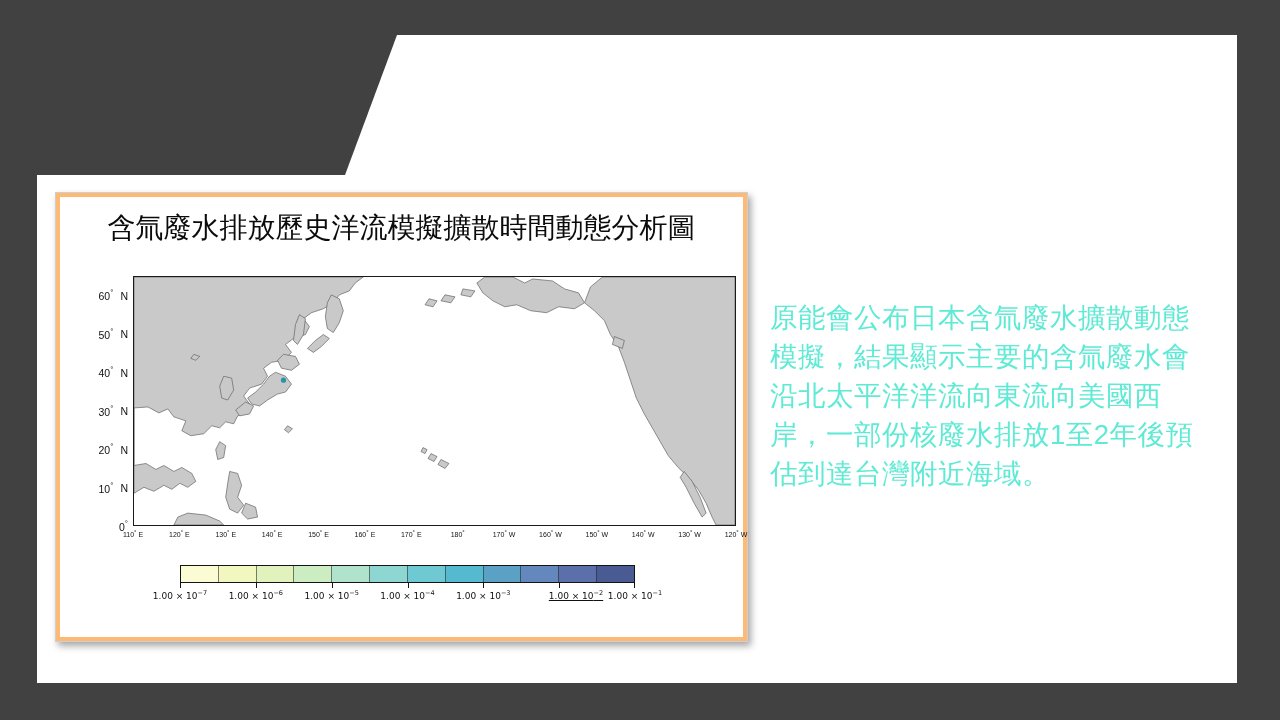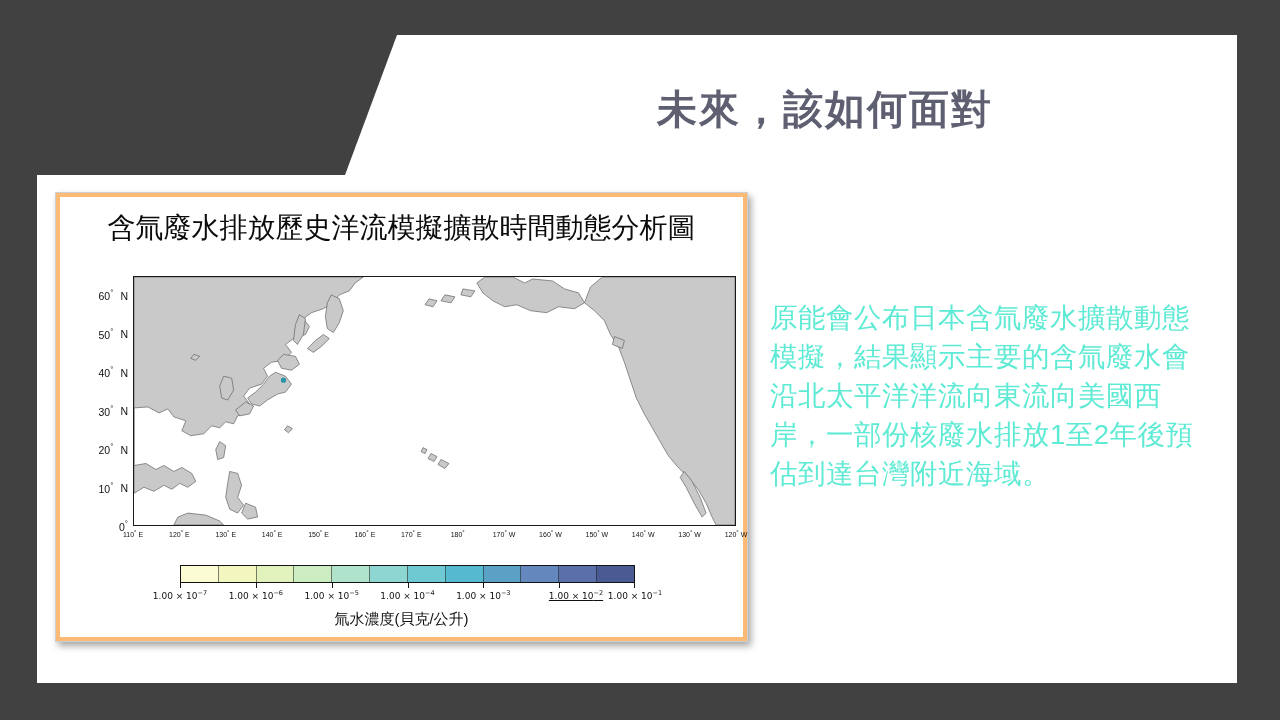--- a/index.html
+++ b/index.html
@@ -271,21 +271,20 @@
 
   <div id="section-number">3</div>
 
   <div id="section-en">FUTURE</div>
 
   <div id="section-cn">
     <div>未來</div>
     <div>展望</div>
   </div>
 
-  <div id="slide-title">未來，該如何面對</div>
 
   <div id="chart-card">
     <div id="chart-figure">
 
       <div id="chart-title">含氚廢水排放歷史洋流模擬擴散時間動態分析圖</div>
 
 
       <div id="ylabels">
           <div class="ytick" style="top: 12.2308px;">60<span class="deg">°</span><span class="hemi">N</span></div>
           <div class="ytick" style="top: 50.6923px;">50<span class="deg">°</span><span class="hemi">N</span></div>
@@ -401,20 +400,19 @@
           <div class="cbtick" style="left: 151.667px;">1.00 × 10<sup>−5</sup></div>
           <div class="cbtickmark" style="left: 227.5px;"></div>
           <div class="cbtick" style="left: 227.5px;">1.00 × 10<sup>−4</sup></div>
           <div class="cbtickmark" style="left: 303.333px;"></div>
           <div class="cbtick" style="left: 303.333px;">1.00 × 10<sup>−3</sup></div>
           <div class="cbtickmark" style="left: 379.167px;"></div>
           <div class="cbtick" style="left: 396px; text-decoration: underline;">1.00 × 10<sup>−2</sup></div>
           <div class="cbtickmark" style="left: 454px;"></div>
           <div class="cbtick" style="left: 455px; text-align: center;">1.00 × 10<sup>−1</sup></div>
         </div>
-      <div id="cb-label">氚水濃度(貝克/公升)</div>
 
     </div>
   </div>
 
   <div id="body-text">原能會公布日本含氚廢水擴散動態模擬，結果顯示主要的含氚廢水會沿北太平洋洋流向東流向美國西岸，一部份核廢水排放1至2年後預估到達台灣附近海域。</div>
 
 </div>
 
 </body></html>

